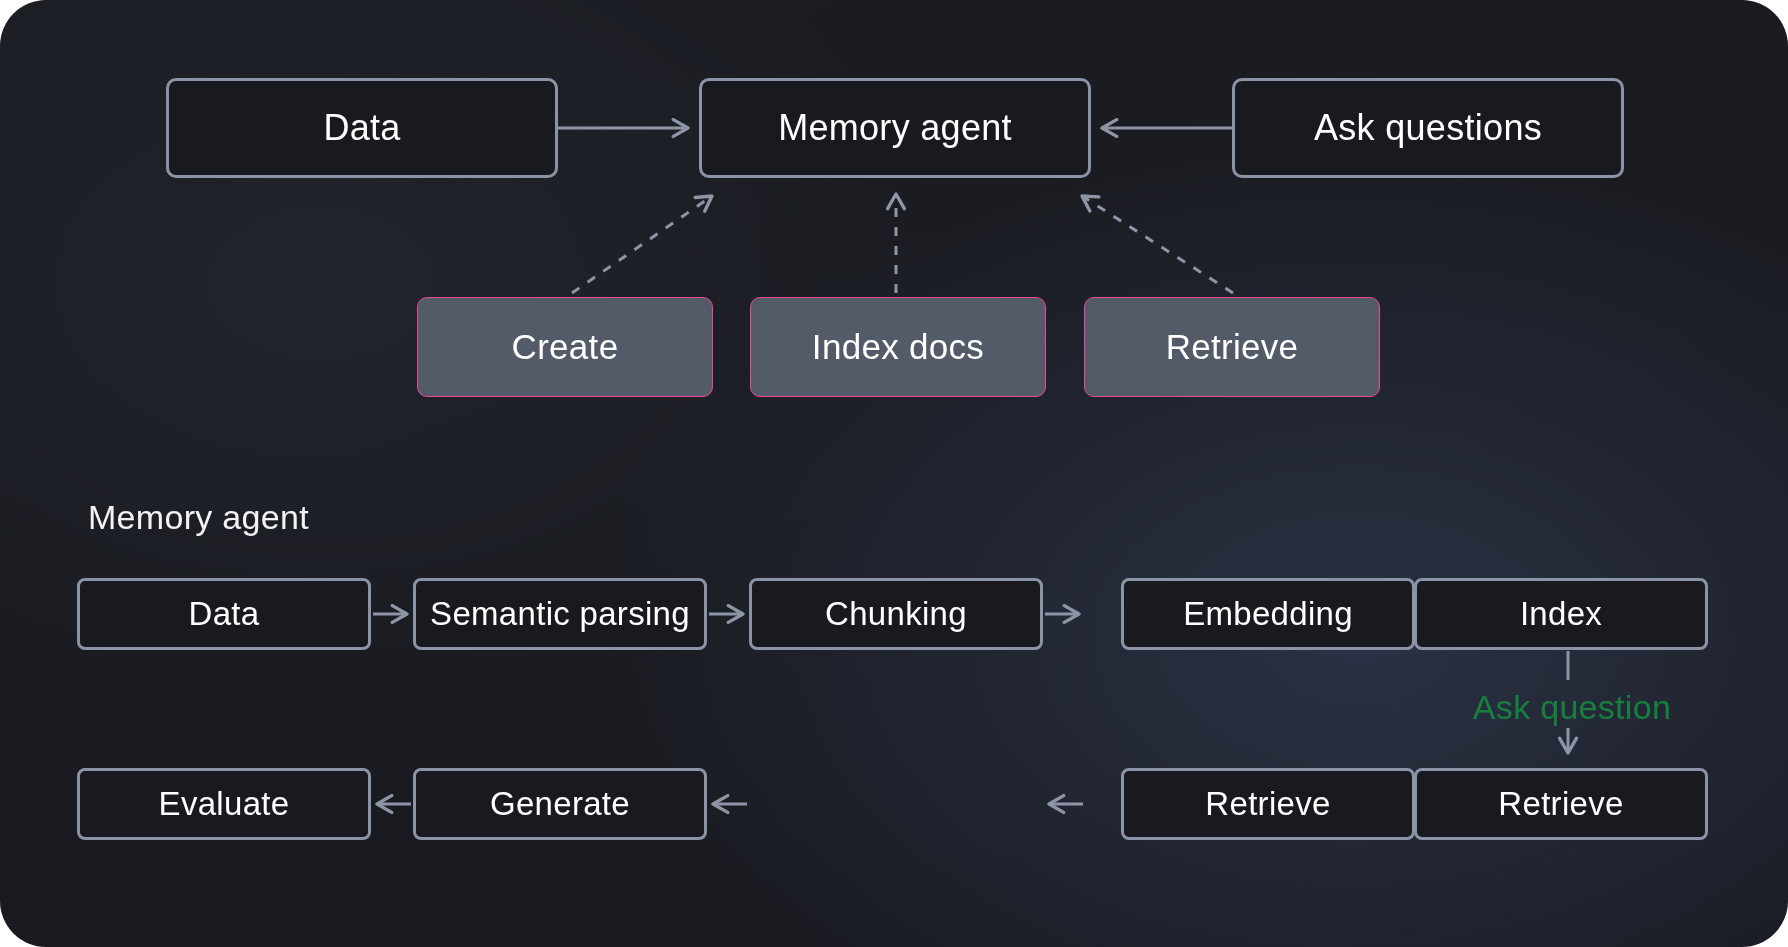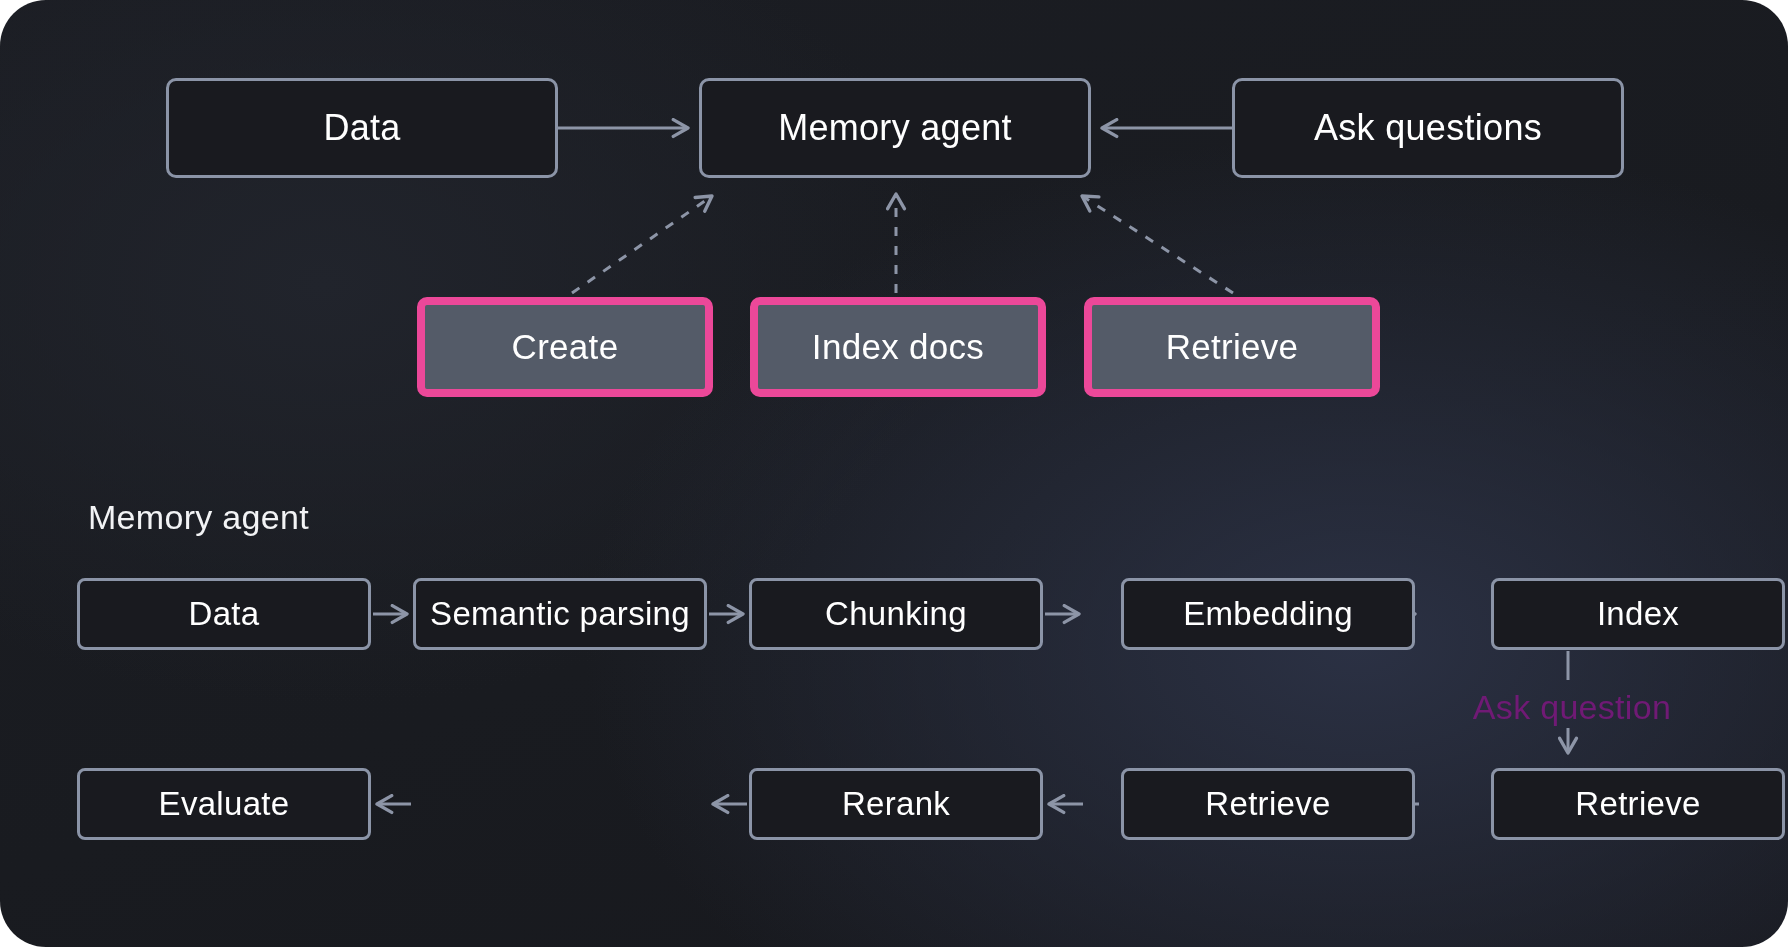--- a/index.html
+++ b/index.html
@@ -29,56 +29,56 @@
     letter-spacing: 0.3px;
     white-space: nowrap;
   }
   .node--dark {
     background: #191a1f;
     border: 3px solid #8b94a7;
     border-radius: 10px;
   }
   .node--gray {
     background: #545b68;
-    border: 8px solid #ec4899;
+    border: 1px solid #ec4899;
     border-radius: 10px;
   }
   .row-top    { height: 100px; top: 78px;  width: 392px; font-size: 36px; }
   .row-mid    { height: 100px; top: 297px; width: 296px; font-size: 35px; }
   .row-pipe1  { height: 72px;  top: 578px; width: 294px; font-size: 33px; border-radius: 8px; }
   .row-pipe2  { height: 72px;  top: 768px; width: 294px; font-size: 33px; border-radius: 8px; }
 
   .pos-data1   { left: 166px; }
   .pos-memory  { left: 699px; }
   .pos-ask     { left: 1232px; }
   .pos-create  { left: 417px; }
   .pos-upload  { left: 750px; }
   .pos-retrmid { left: 1084px; }
   .col-1 { left: 77px; }
   .col-2 { left: 413px; }
   .col-3 { left: 749px; }
   .col-4 { left: 1085px; margin-left: 36px; }
-  .col-5 { left: 1491px; }
+  .col-5 { left: 1414px; }
 
   .section-label {
     position: absolute;
     left: 88px;
     top: 498px;
     font-size: 34px;
     color: #f2f3f5;
     letter-spacing: 0.3px;
   }
   .connector-label {
     position: absolute;
     left: 1422px;
     top: 688px;
     width: 300px;
     text-align: center;
     font-size: 34px;
-    color: #701a75;
+    color: #15803d;
     letter-spacing: 0.3px;
   }
   .arrow-layer {
     position: absolute;
     inset: 0;
     width: 1788px;
     height: 947px;
     pointer-events: none;
   }
 </style>
@@ -153,22 +153,22 @@
   </div>
   <div class="node node--dark row-pipe1 col-5">
     <span>Index</span>
   </div>
 
   <div class="connector-label">Ask question</div>
 
   <div class="node node--dark row-pipe2 col-1">
     <span>Evaluate</span>
   </div>
-  <div class="node node--dark row-pipe2 col-3">
-    <span>Rerank</span>
+  <div class="node node--dark row-pipe2 col-2">
+    <span>Generate</span>
   </div>
   <div class="node node--dark row-pipe2 col-4">
     <span>Retrieve</span>
   </div>
   <div class="node node--dark row-pipe2 col-5">
     <span>Retrieve</span>
   </div>
 </div>
 
 </body></html>

